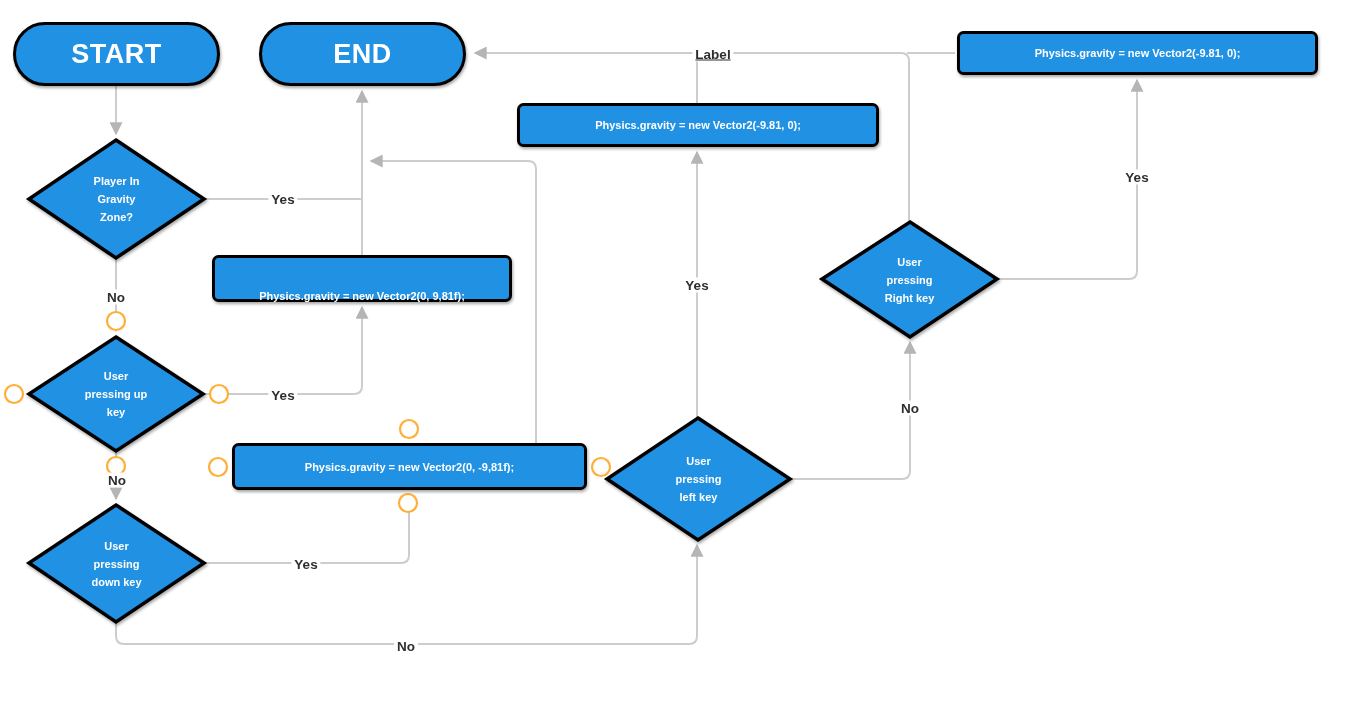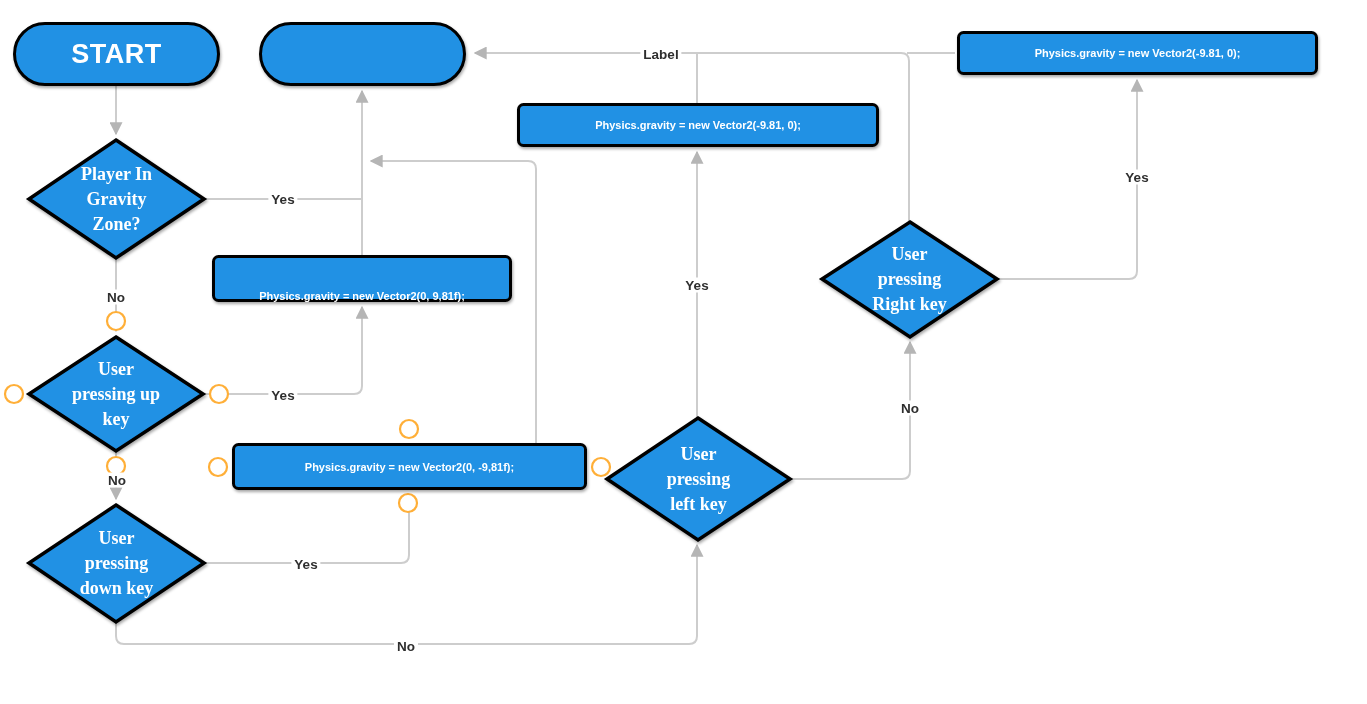--- a/index.html
+++ b/index.html
@@ -9,21 +9,21 @@
   }
   .canvas svg{position:absolute;left:0;top:0;}
   .shape{filter:drop-shadow(1.5px 2px 1.5px rgba(0,0,0,0.35));}
   .edge{fill:none;stroke:#cdcdcd;stroke-width:2;stroke-linejoin:round;}
   .cpoint{fill:#ffffff;stroke:#ffaf38;stroke-width:2.2;}
   .node-label{
     position:absolute;display:flex;align-items:center;justify-content:center;
     text-align:center;color:#ffffff;font-weight:bold;white-space:pre-line;
   }
   .pill-label{font-size:27px;letter-spacing:.5px;}
-  .diamond-label{font-size:18px;line-height:25px;font-family:Liberation Serif, serif;}
+  .diamond-label{font-size:11px;line-height:18px;}
   .rect-label{font-size:11px;}
   .edge-label{
     position:absolute;transform:translate(-50%,-50%);
     background:#ffffff;color:#2e2e2e;font-weight:bold;font-size:13.5px;
     padding:0 3px;white-space:nowrap;
   }
 </style>
 </head>
 <body>
 
@@ -74,20 +74,21 @@
       <polygon class="shape" points="698,418 790,479 698,540 607,479" stroke-width="3.5"></polygon>
       <polygon class="shape" points="910,222 997,279 910,337 822,279" stroke-width="3.5"></polygon>
       <rect class="shape" x="213.5" y="256.5" width="297" height="44" rx="5" stroke-width="3"></rect>
       <rect class="shape" x="233.5" y="444.5" width="352" height="44" rx="5" stroke-width="3"></rect>
       <rect class="shape" x="518.5" y="104.5" width="359" height="41" rx="5" stroke-width="3"></rect>
       <rect class="shape" x="958.5" y="32.5" width="358" height="41" rx="5" stroke-width="3"></rect>
     </g>
   </svg>
 
   <div class="node-label pill-label" style="left:13px;top:22px;width:207px;height:64px;"><span>START</span></div>
+  <div class="node-label pill-label" style="left:259px;top:22px;width:207px;height:64px;"><span>END</span></div>
 
   <div class="node-label diamond-label" style="left:29px;top:140px;width:175px;height:118px;"><span>Player In
 Gravity
 Zone?</span></div>
   <div class="node-label diamond-label" style="left:29px;top:337px;width:174px;height:114px;"><span>User
 pressing up
 key</span></div>
   <div class="node-label diamond-label" style="left:29px;top:505px;width:175px;height:117px;"><span>User
 pressing
 down key</span></div>
@@ -105,15 +106,15 @@
 
   <span class="edge-label" style="left:283px;top:199px;">Yes</span>
   <span class="edge-label" style="left:116px;top:297px;">No</span>
   <span class="edge-label" style="left:283px;top:395px;">Yes</span>
   <span class="edge-label" style="left:117px;top:480px;">No</span>
   <span class="edge-label" style="left:306px;top:564px;">Yes</span>
   <span class="edge-label" style="left:406px;top:646px;">No</span>
   <span class="edge-label" style="left:697px;top:285px;">Yes</span>
   <span class="edge-label" style="left:910px;top:408px;">No</span>
   <span class="edge-label" style="left:1137px;top:177px;">Yes</span>
-  <span class="edge-label" style="left:661px;top:54px;">Label</span>
+  <span class="edge-label" style="left:713px;top:54px;text-decoration:underline;">Label</span>
 
 </div>
 
 </body></html>

